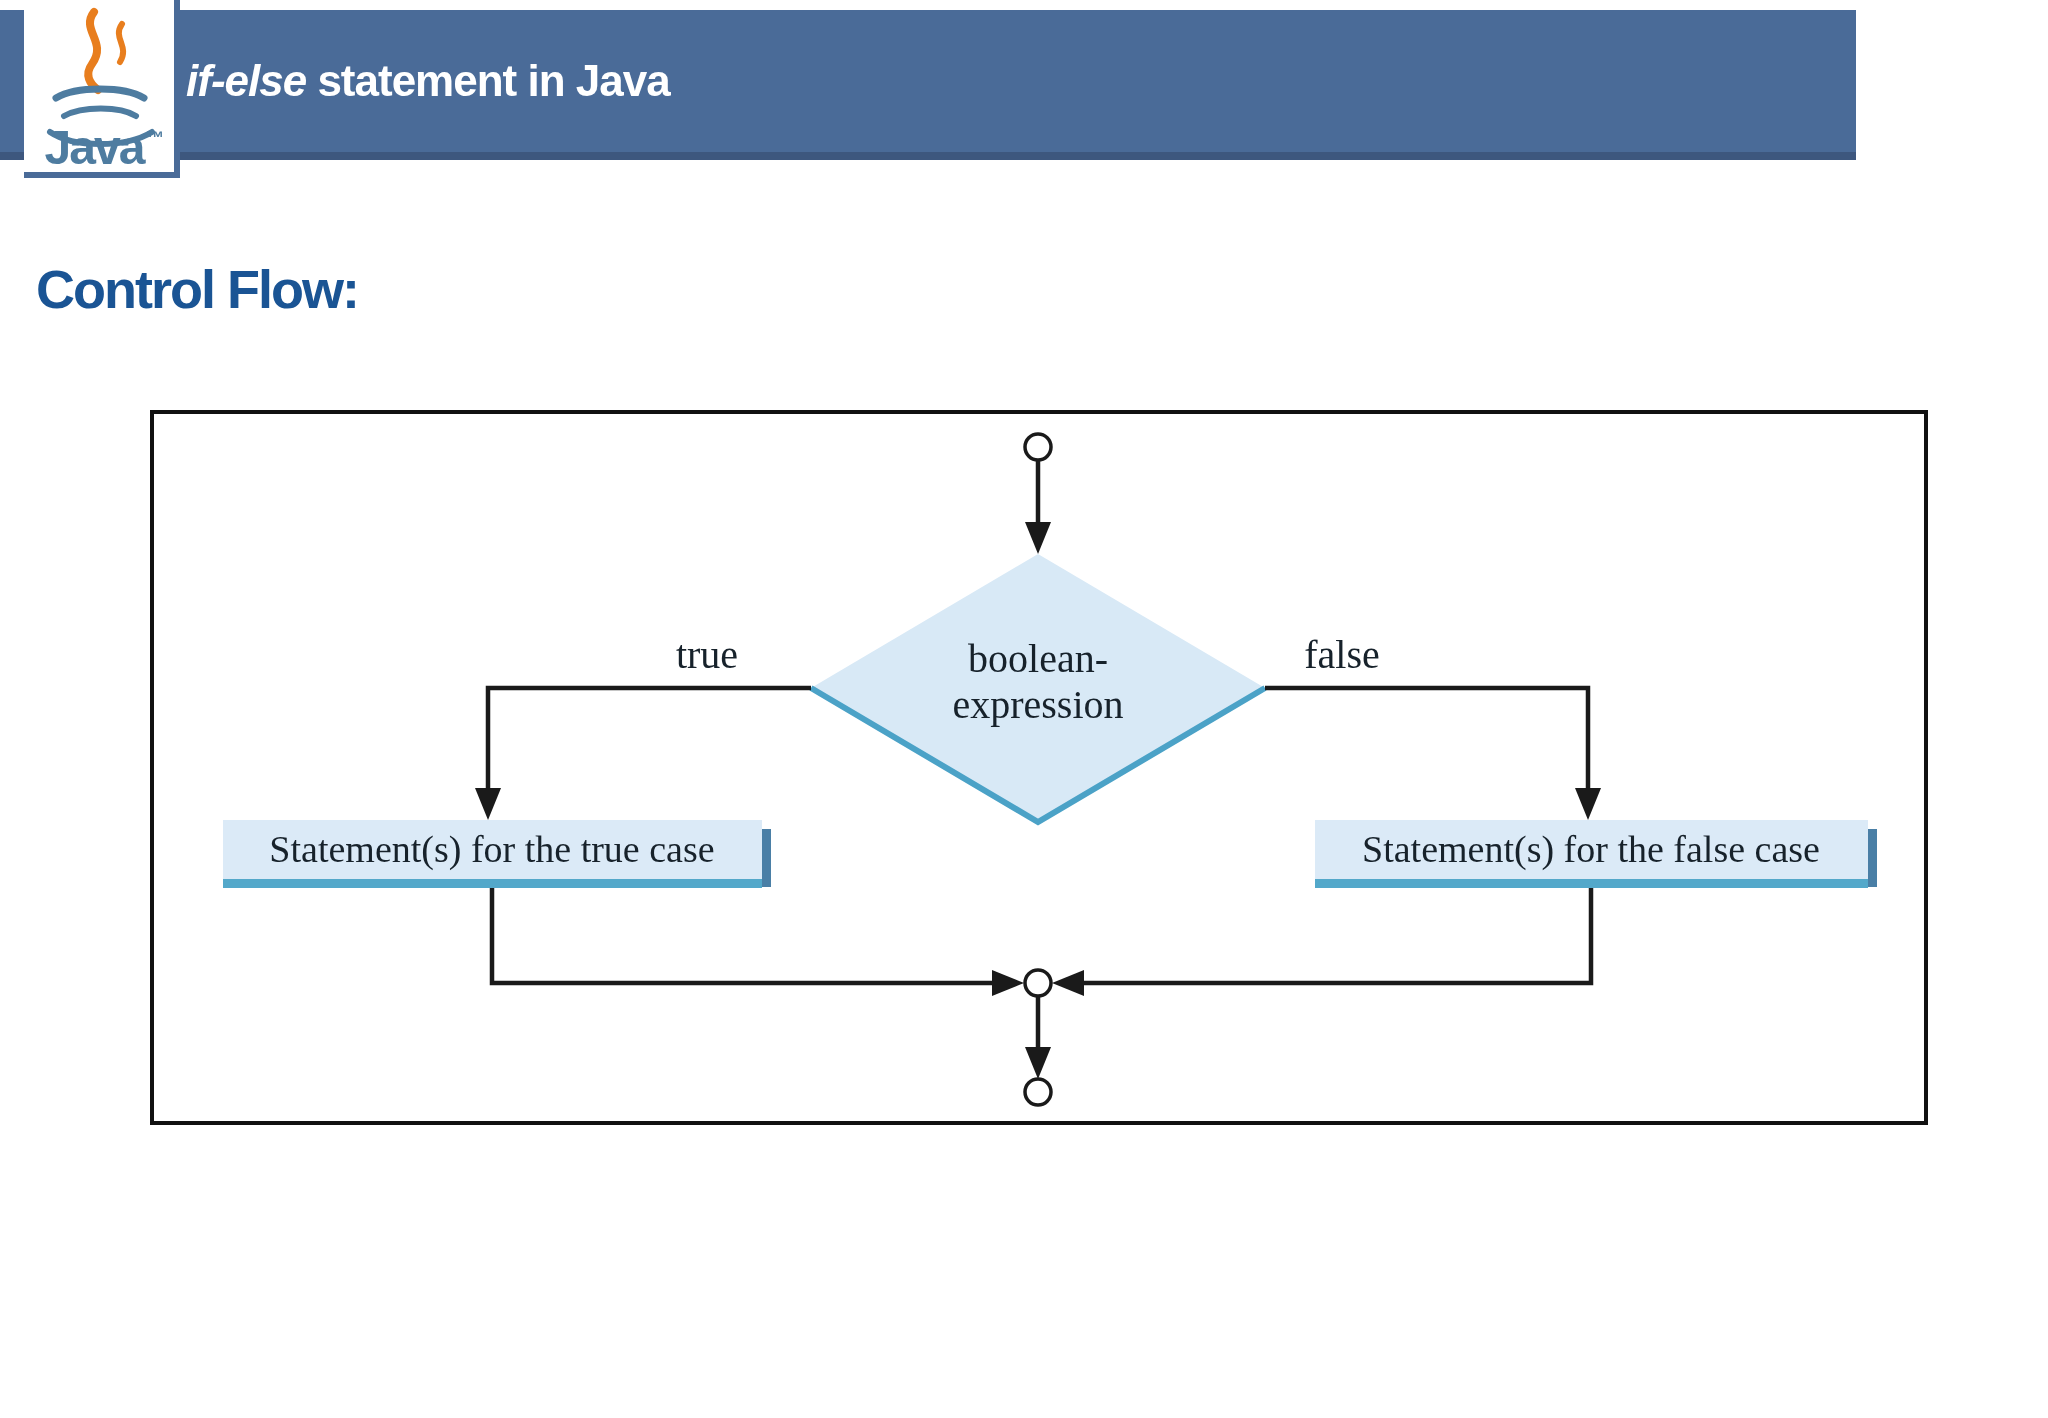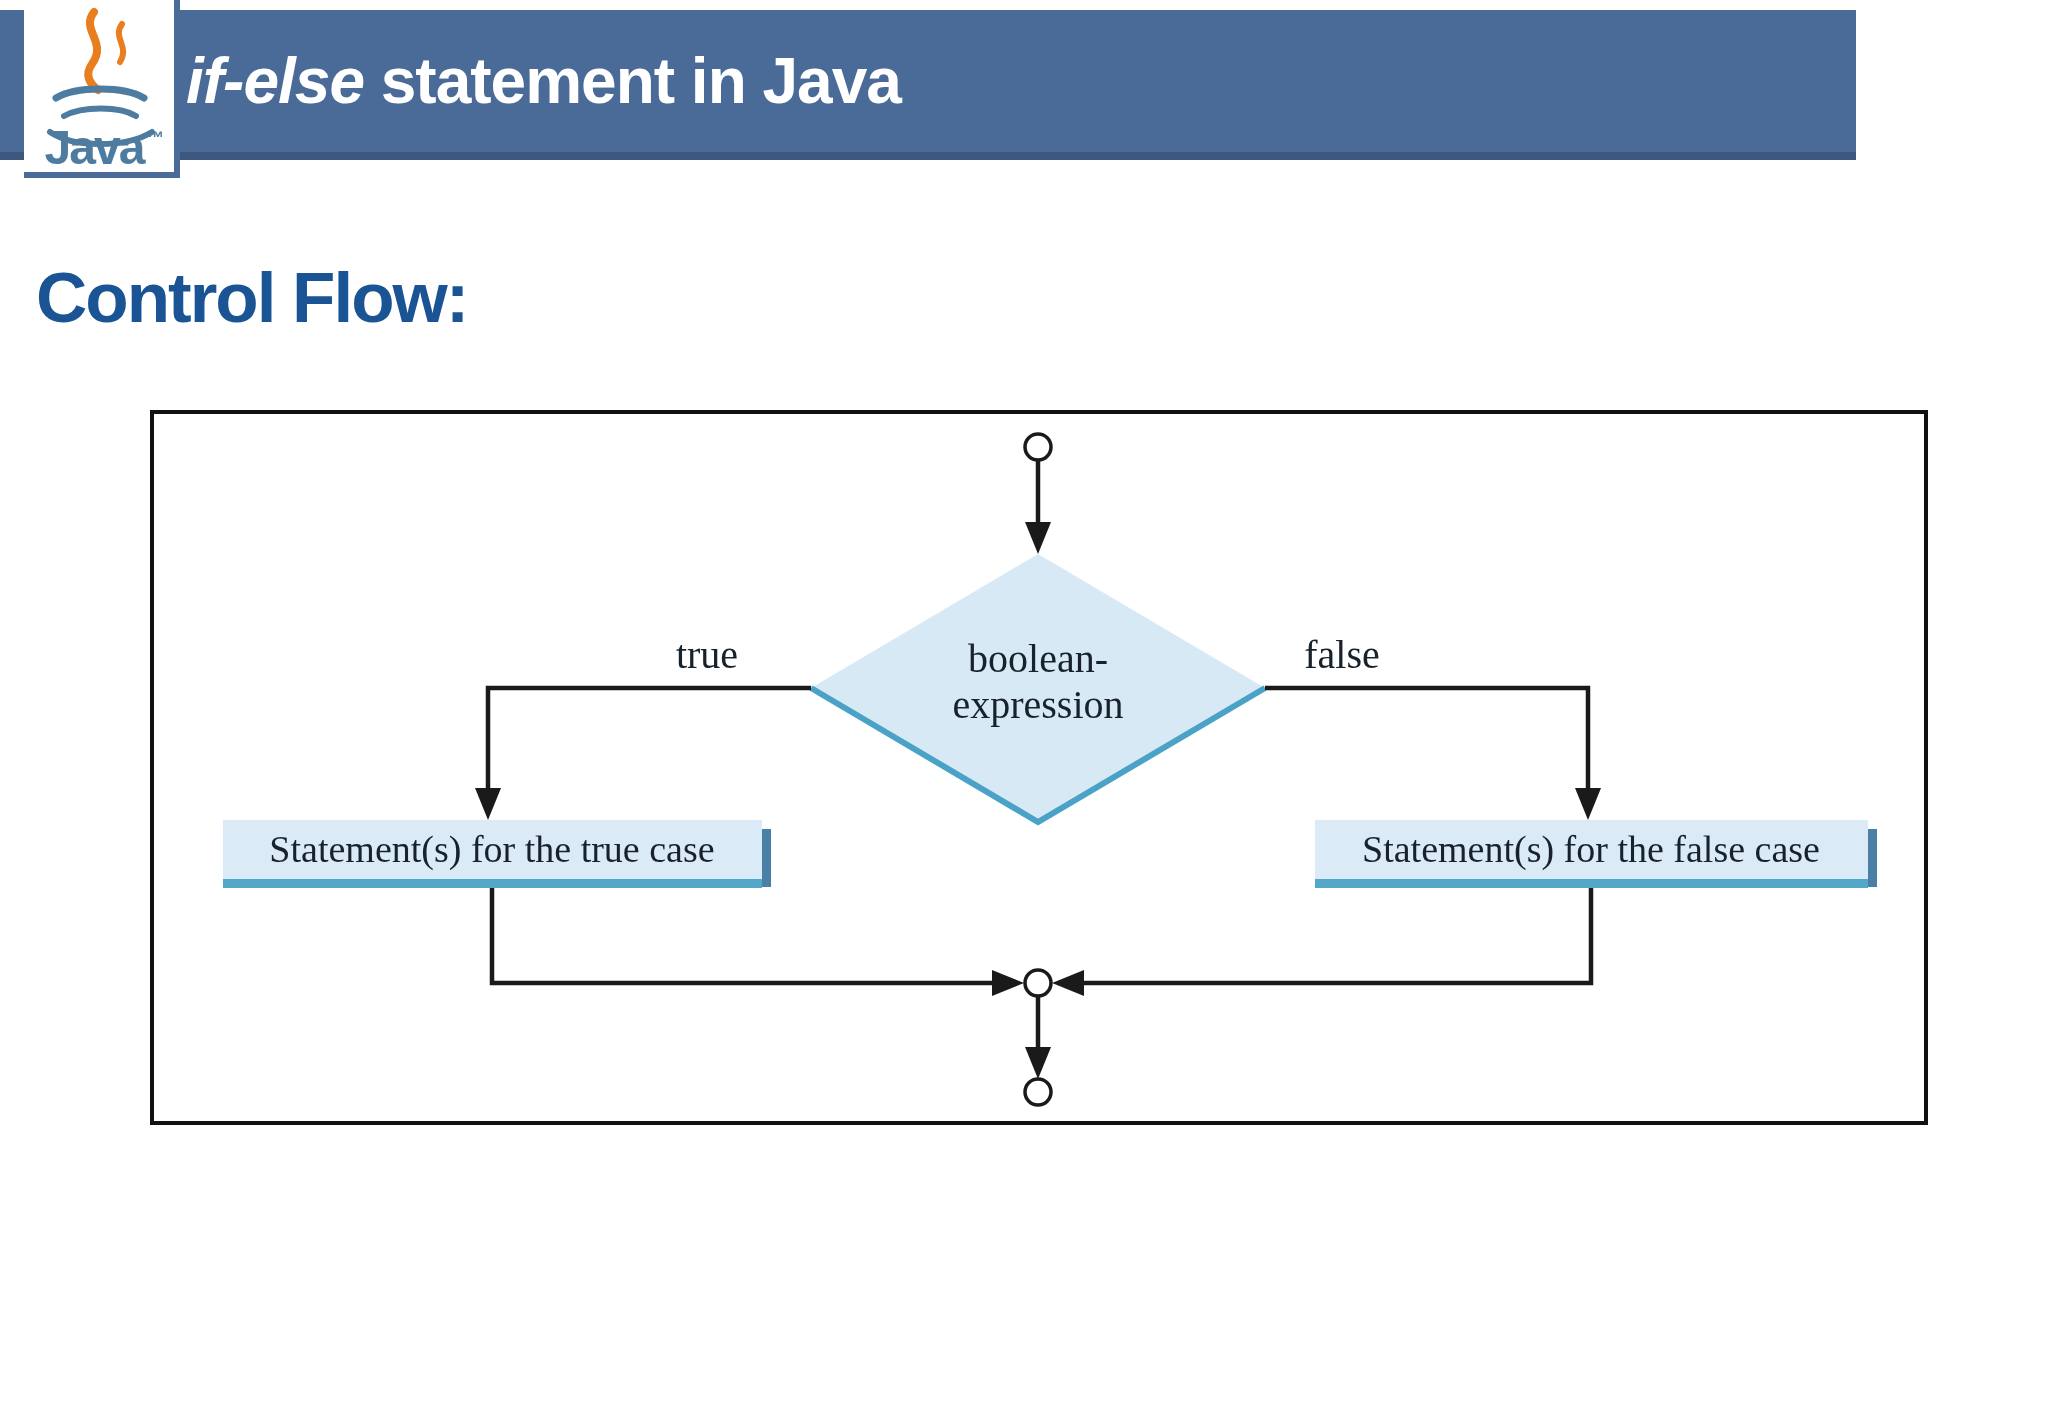--- a/index.html
+++ b/index.html
@@ -8,35 +8,35 @@
     font-family:"Liberation Sans", sans-serif; overflow:hidden;
   }
 
   
   .header-bar {
     position:absolute; left:0; top:10px; width:1856px; height:150px;
     background:#4A6B98; border-bottom:8px solid #3D577E; box-sizing:border-box;
     display:flex; align-items:center; padding-left:186px;
   }
   .slide-title {
-    color:#ffffff; font-size:64px; font-weight:bold; letter-spacing:-1px;
+    color:#ffffff; font-size:44px; font-weight:bold; letter-spacing:-1px;
     white-space:pre; line-height:1;
   }
   .slide-title .t-italic { font-style:italic; }
 
   .logo-box {
     position:absolute; left:24px; top:0; width:150px; height:172px;
     background:#ffffff; border-right:6px solid #4A6B98; border-bottom:6px solid #4A6B98;
     z-index:2;
   }
 
   
   .heading {
     position:absolute; left:36px; top:262px;
-    font-size:71px; font-weight:bold; letter-spacing:-2px; color:#1A5494;
+    font-size:54px; font-weight:bold; letter-spacing:-2px; color:#1A5494;
     line-height:1;
   }
 
   
   .flowchart-svg { position:absolute; left:150px; top:410px; }
   .flow-line   { stroke:#1a1a1a; stroke-width:4.5; fill:none; }
   .flow-arrow  { fill:#1a1a1a; stroke:none; }
   .flow-circle { fill:#ffffff; stroke:#1a1a1a; stroke-width:3.5; }
   .flow-serif  { font-family:"Liberation Serif", serif; fill:#17222b; }
 </style>

